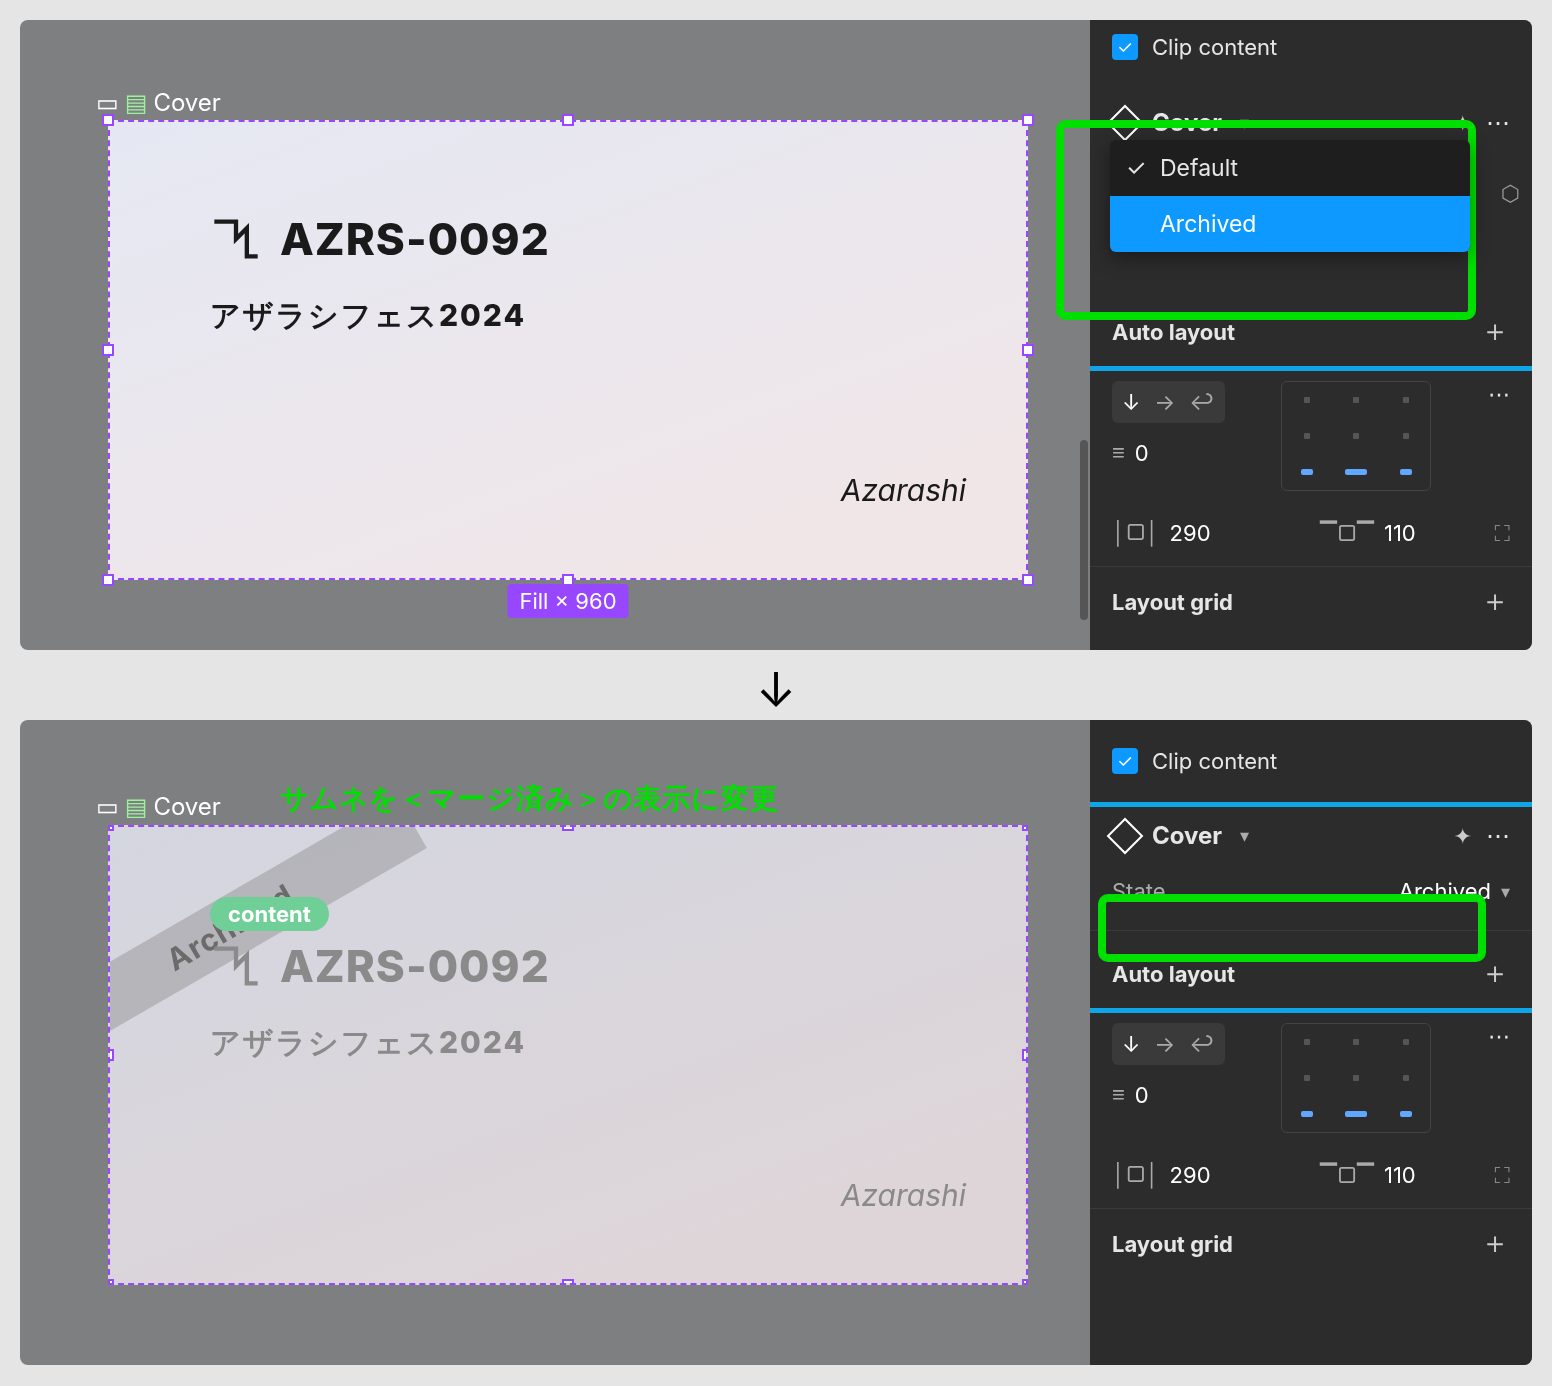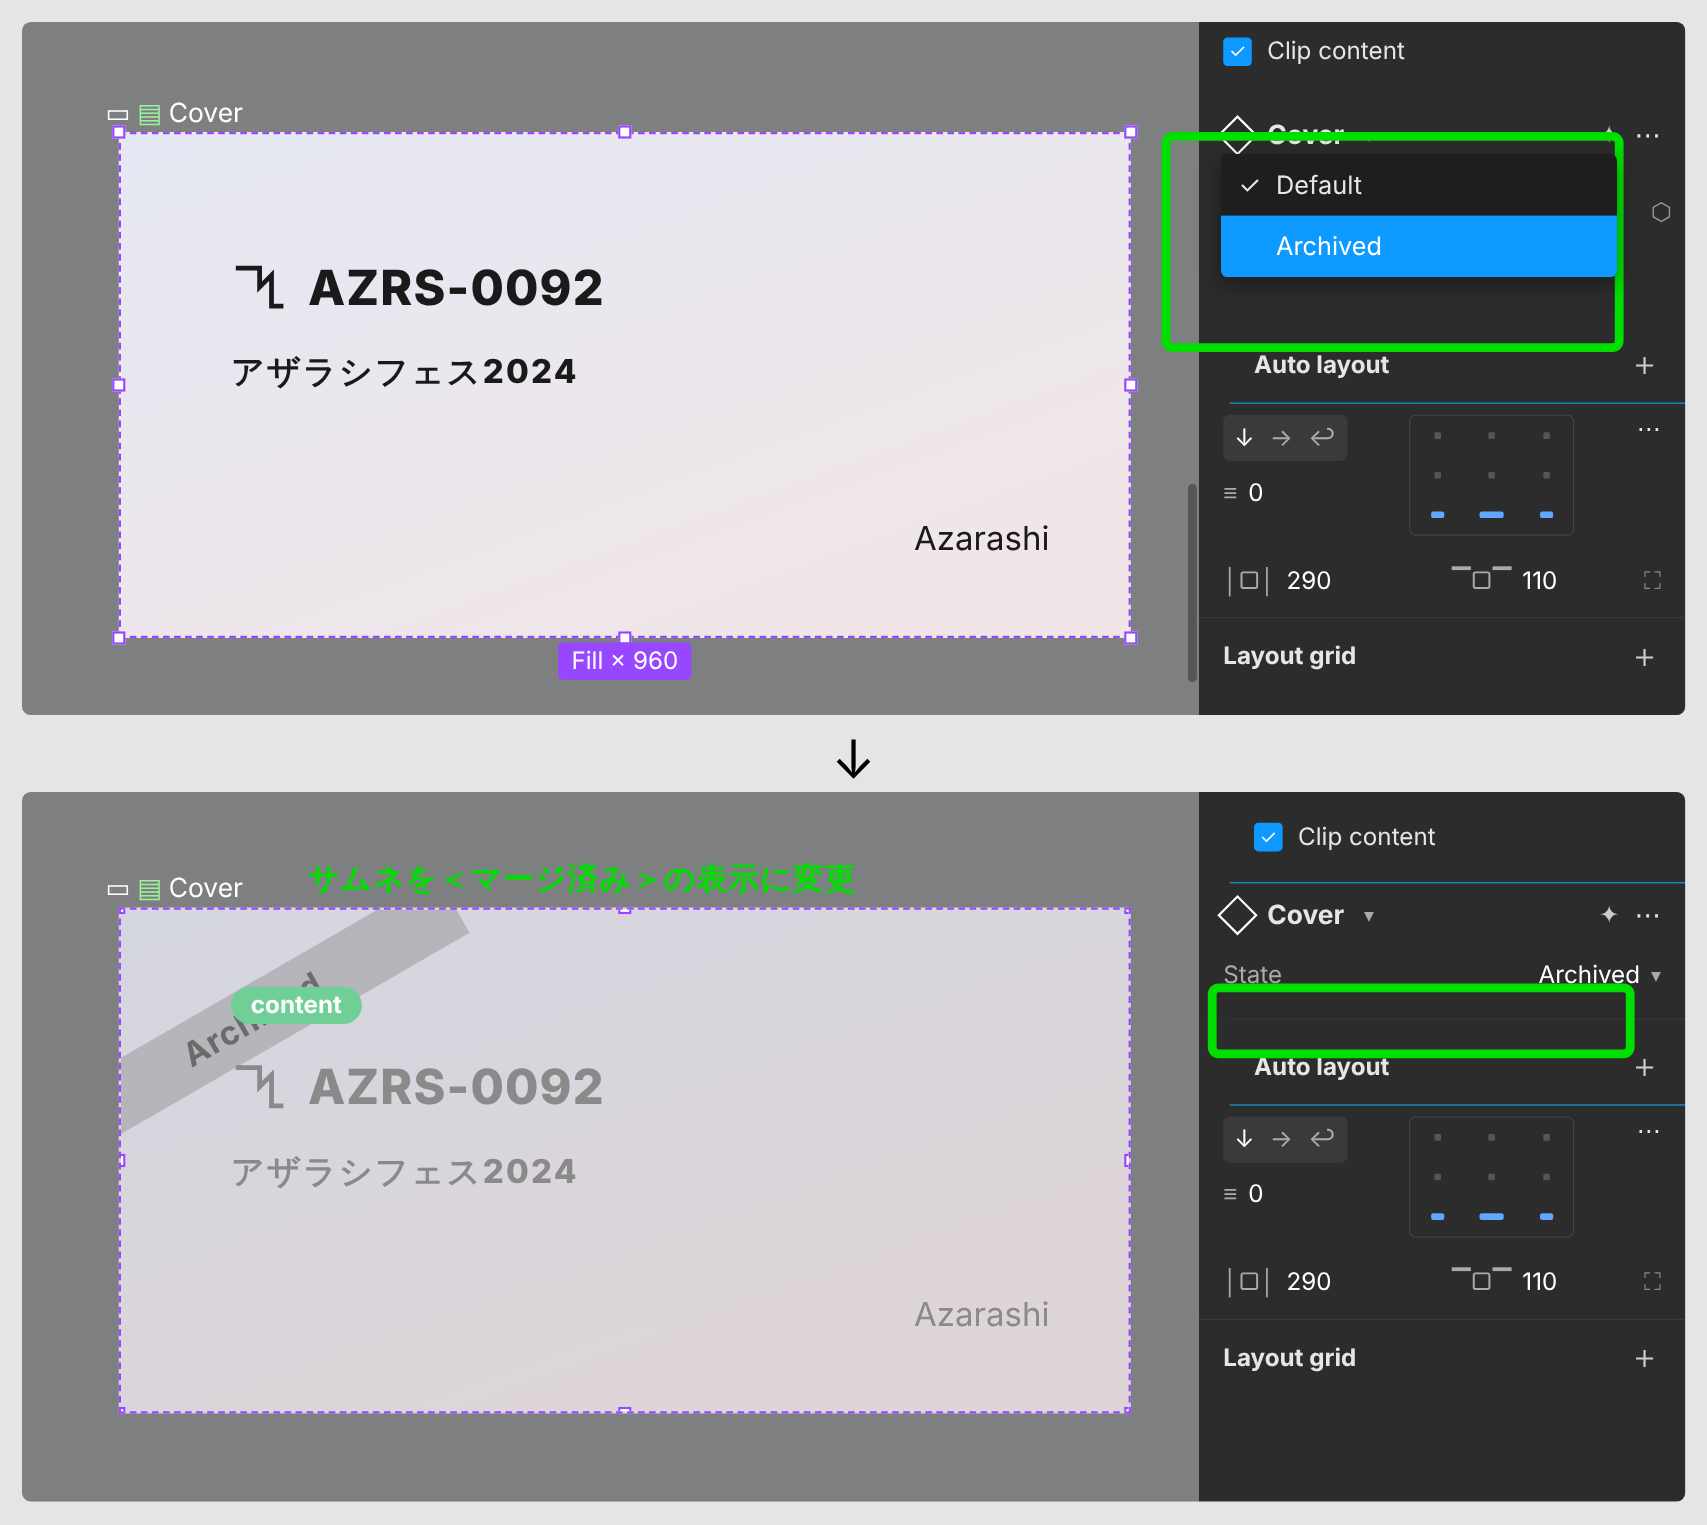--- a/index.html
+++ b/index.html
@@ -76,24 +76,24 @@
     font-size:22px;
   }
 
   .card-content {
     padding: 90px 60px 0 100px;
     color:#1a1a1a;
     position:relative;
     height:100%;
   }
   .card-content.faded { color:#8a8a8a; }
-  .logo-row { display:flex; align-items:center; gap:18px; font-weight:800; font-size:44px; letter-spacing:1px;margin-top:22px;}
+  .logo-row { display:flex; align-items:center; gap:18px; font-weight:800; font-size:44px; letter-spacing:1px;}
   .logo-ic { width:52px; height:52px; }
   .ja-title { font-size:30px; font-weight:800; margin-top:30px; letter-spacing:2px;}
-  .byline { position:absolute; right:72px; bottom:70px; font-size:30px; }
+  .byline { position:absolute; right:60px; bottom:70px; font-size:30px;font-style:italic; }
 
   
   .ribbon {
     position:absolute;
     left:-90px; top:70px;
     width:420px; height:60px;
     background:rgba(120,120,120,0.35);
     color:#6b6b6b;
     font-size:30px; font-weight:700;
     display:flex; align-items:center; justify-content:center;
@@ -119,21 +119,21 @@
     background:#2c2c2c;
     color:#e6e6e6;
     font-size:22px;
   }
   .row {
     display:flex; align-items:center;
     padding:14px 22px;
     gap:14px;
     position:relative;
   }
-  .row.bordered { border-bottom:1px solid #0ea5e9;margin-left:28px; }
+  .row.bordered { border-bottom:5px solid #0ea5e9; }
   .checkbox {
     width:26px;height:26px;border-radius:4px;background:#0d99ff;
     display:flex;align-items:center;justify-content:center;font-size:18px;color:#fff;
   }
   .sect-title { font-weight:700; font-size:22px; }
   .add-btn { font-size:30px; color:#ccc; cursor:pointer;}
   .chev { margin-left:4px; color:#aaa; font-size:18px;}
 
   .prop-row {
     display:flex; align-items:center; justify-content:space-between;

